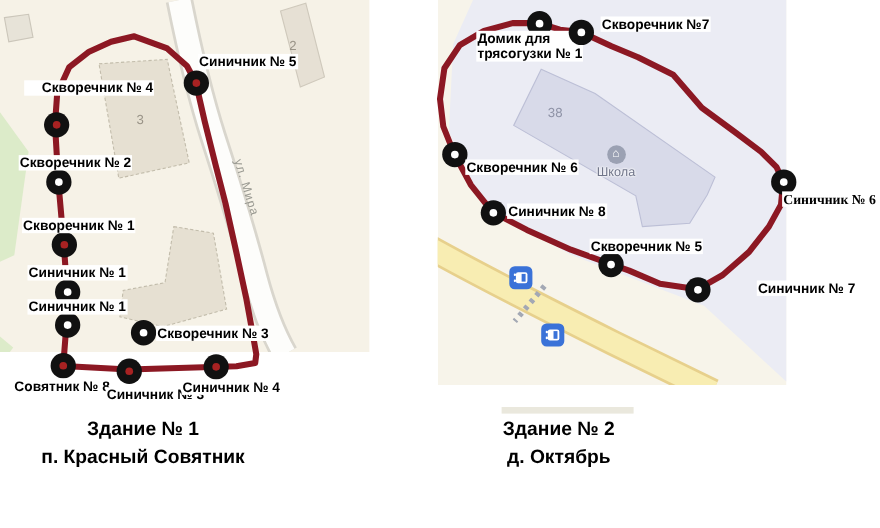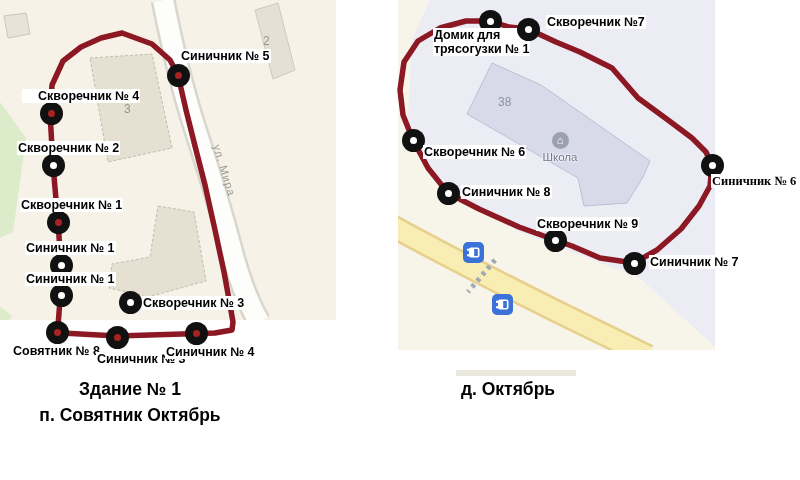--- a/index.html
+++ b/index.html
@@ -80,21 +80,21 @@
   </div>
 
   <div id="annotations">
       <div class="marker" style="left: 166.5px; top: 63.5px;">
         <span class="dot" style="background: rgb(168, 34, 34);"></span>
       </div>
       <div class="map-label" style="left: 180px; top: 49px;">Синичник № 5</div>
       <div class="marker" style="left: 39.5px; top: 101.5px;">
         <span class="dot" style="background: rgb(168, 34, 34);"></span>
       </div>
-      <div class="map-label" style="left: 22px; top: 89px; padding-left: 16px;">Скворечник № 4</div>
+      <div class="map-label" style="left: 22px; top: 73px; padding-left: 16px;">Скворечник № 4</div>
       <div class="marker" style="left: 41.5px; top: 153.5px;">
         <span class="dot" style="background: rgb(255, 255, 255);"></span>
       </div>
       <div class="map-label" style="left: 17px; top: 141px;">Скворечник № 2</div>
       <div class="marker" style="left: 46.5px; top: 210.5px;">
         <span class="dot" style="background: rgb(168, 34, 34);"></span>
       </div>
       <div class="map-label" style="left: 20px; top: 198px;">Скворечник № 1</div>
       <div class="marker" style="left: 49.5px; top: 253.5px;">
         <span class="dot" style="background: rgb(255, 255, 255);"></span>
@@ -133,48 +133,49 @@
         <span class="dot" style="background: rgb(255, 255, 255);"></span>
       </div>
       <div class="map-label" style="left: 423px; top: 145px;">Скворечник № 6</div>
       <div class="marker" style="left: 436.5px; top: 181.5px;">
         <span class="dot" style="background: rgb(255, 255, 255);"></span>
       </div>
       <div class="map-label" style="left: 461px; top: 185px;">Синичник № 8</div>
       <div class="marker" style="left: 543.5px; top: 228.5px;">
         <span class="dot" style="background: rgb(255, 255, 255);"></span>
       </div>
-      <div class="map-label" style="left: 536px; top: 217px;">Скворечник № 9</div>
+      <div class="map-label" style="left: 536px; top: 217px;">Скворечник № 5</div>
       <div class="marker" style="left: 700.5px; top: 153.5px;">
         <span class="dot" style="background: rgb(255, 255, 255);"></span>
       </div>
       <div class="map-label" style="left: 711px; top: 174px; font-family: Liberation Serif, serif;">Синичник № 6</div>
       <div class="marker" style="left: 622.5px; top: 251.5px;">
         <span class="dot" style="background: rgb(255, 255, 255);"></span>
       </div>
-      <div class="map-label" style="left: 649px; top: 255px;">Синичник № 7</div>
+      <div class="map-label" style="left: 688px; top: 255px;">Синичник № 7</div>
       <div class="busstop" style="left: 462.5px; top: 241.5px;">
         <svg width="13" height="13" viewBox="0 0 13 13">
           <rect x="1.5" y="0.5" width="10" height="10.5" rx="2" fill="#fff"></rect>
           <rect x="3" y="2.2" width="7" height="3.6" fill="#3a72d8"></rect>
           <circle cx="3.8" cy="12" r="1.2" fill="#fff"></circle>
           <circle cx="9.2" cy="12" r="1.2" fill="#fff"></circle>
         </svg>
       </div>
       <div class="busstop" style="left: 491.5px; top: 293.5px;">
         <svg width="13" height="13" viewBox="0 0 13 13">
           <rect x="1.5" y="0.5" width="10" height="10.5" rx="2" fill="#fff"></rect>
           <rect x="3" y="2.2" width="7" height="3.6" fill="#3a72d8"></rect>
           <circle cx="3.8" cy="12" r="1.2" fill="#fff"></circle>
           <circle cx="9.2" cy="12" r="1.2" fill="#fff"></circle>
         </svg>
       </div>
     </div>
 
   <div class="caption cap1">
     <div>Здание № 1</div>
-    <div>п. Совятник Октябрь</div>
+    <div>п. Красный Совятник</div>
   </div>
   <div class="caption cap2">
+    <div>Здание № 2</div>
     <div>д. Октябрь</div>
   </div>
 
 </div>
 
 </body></html>

